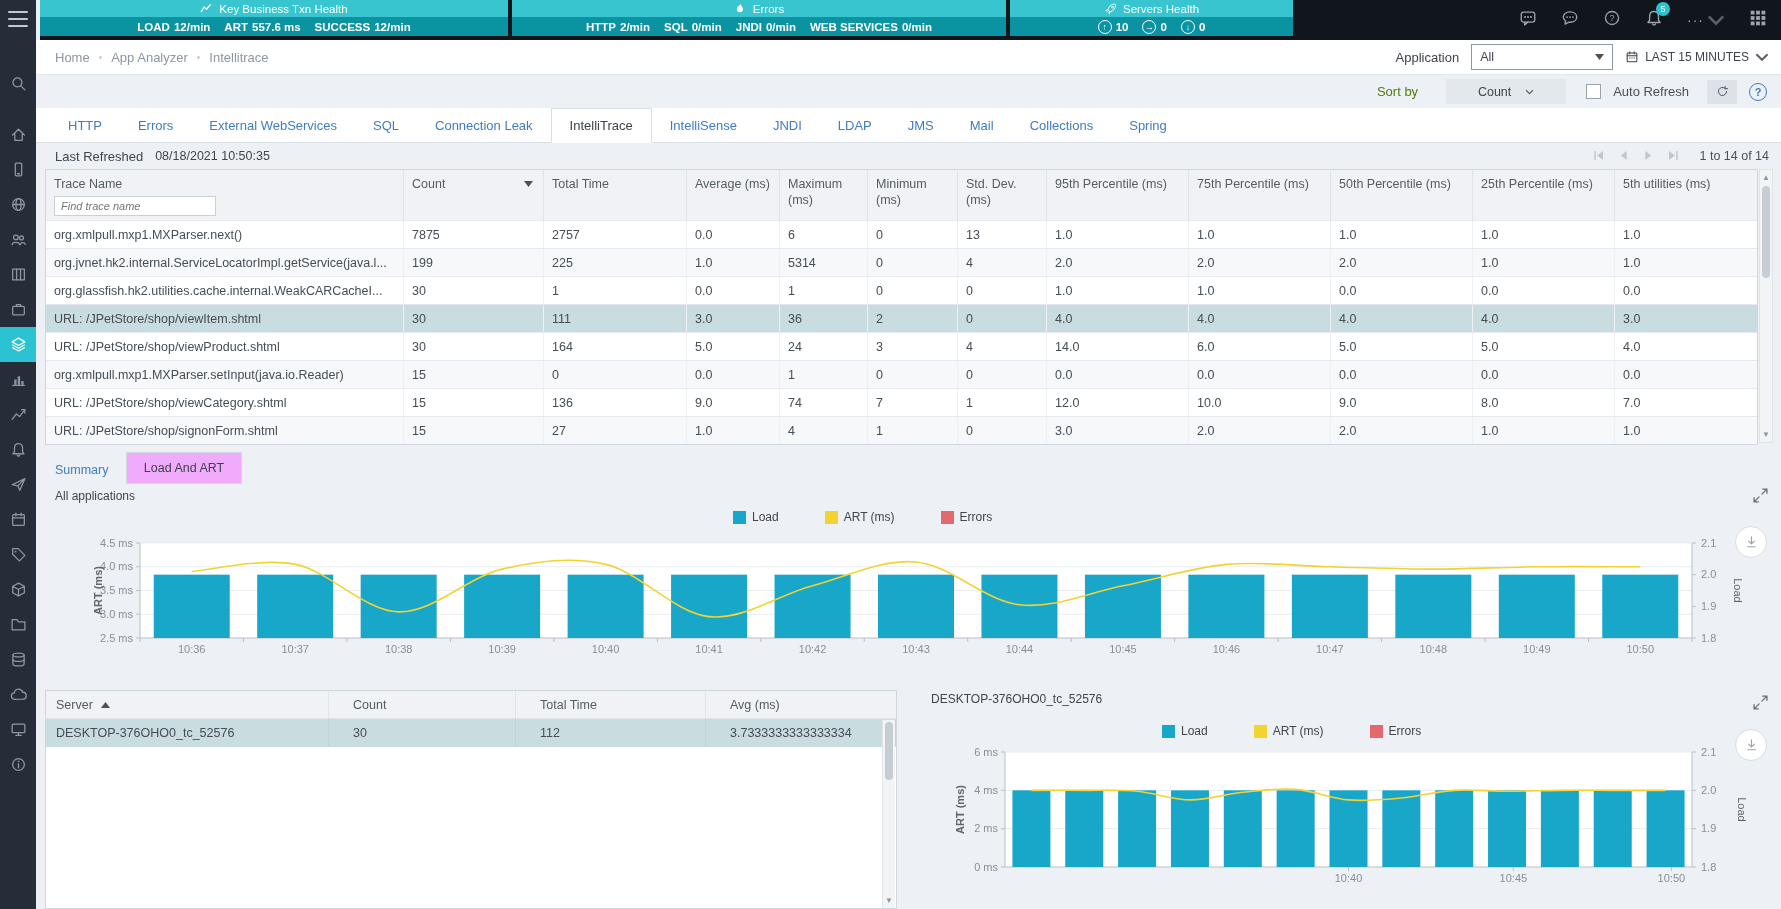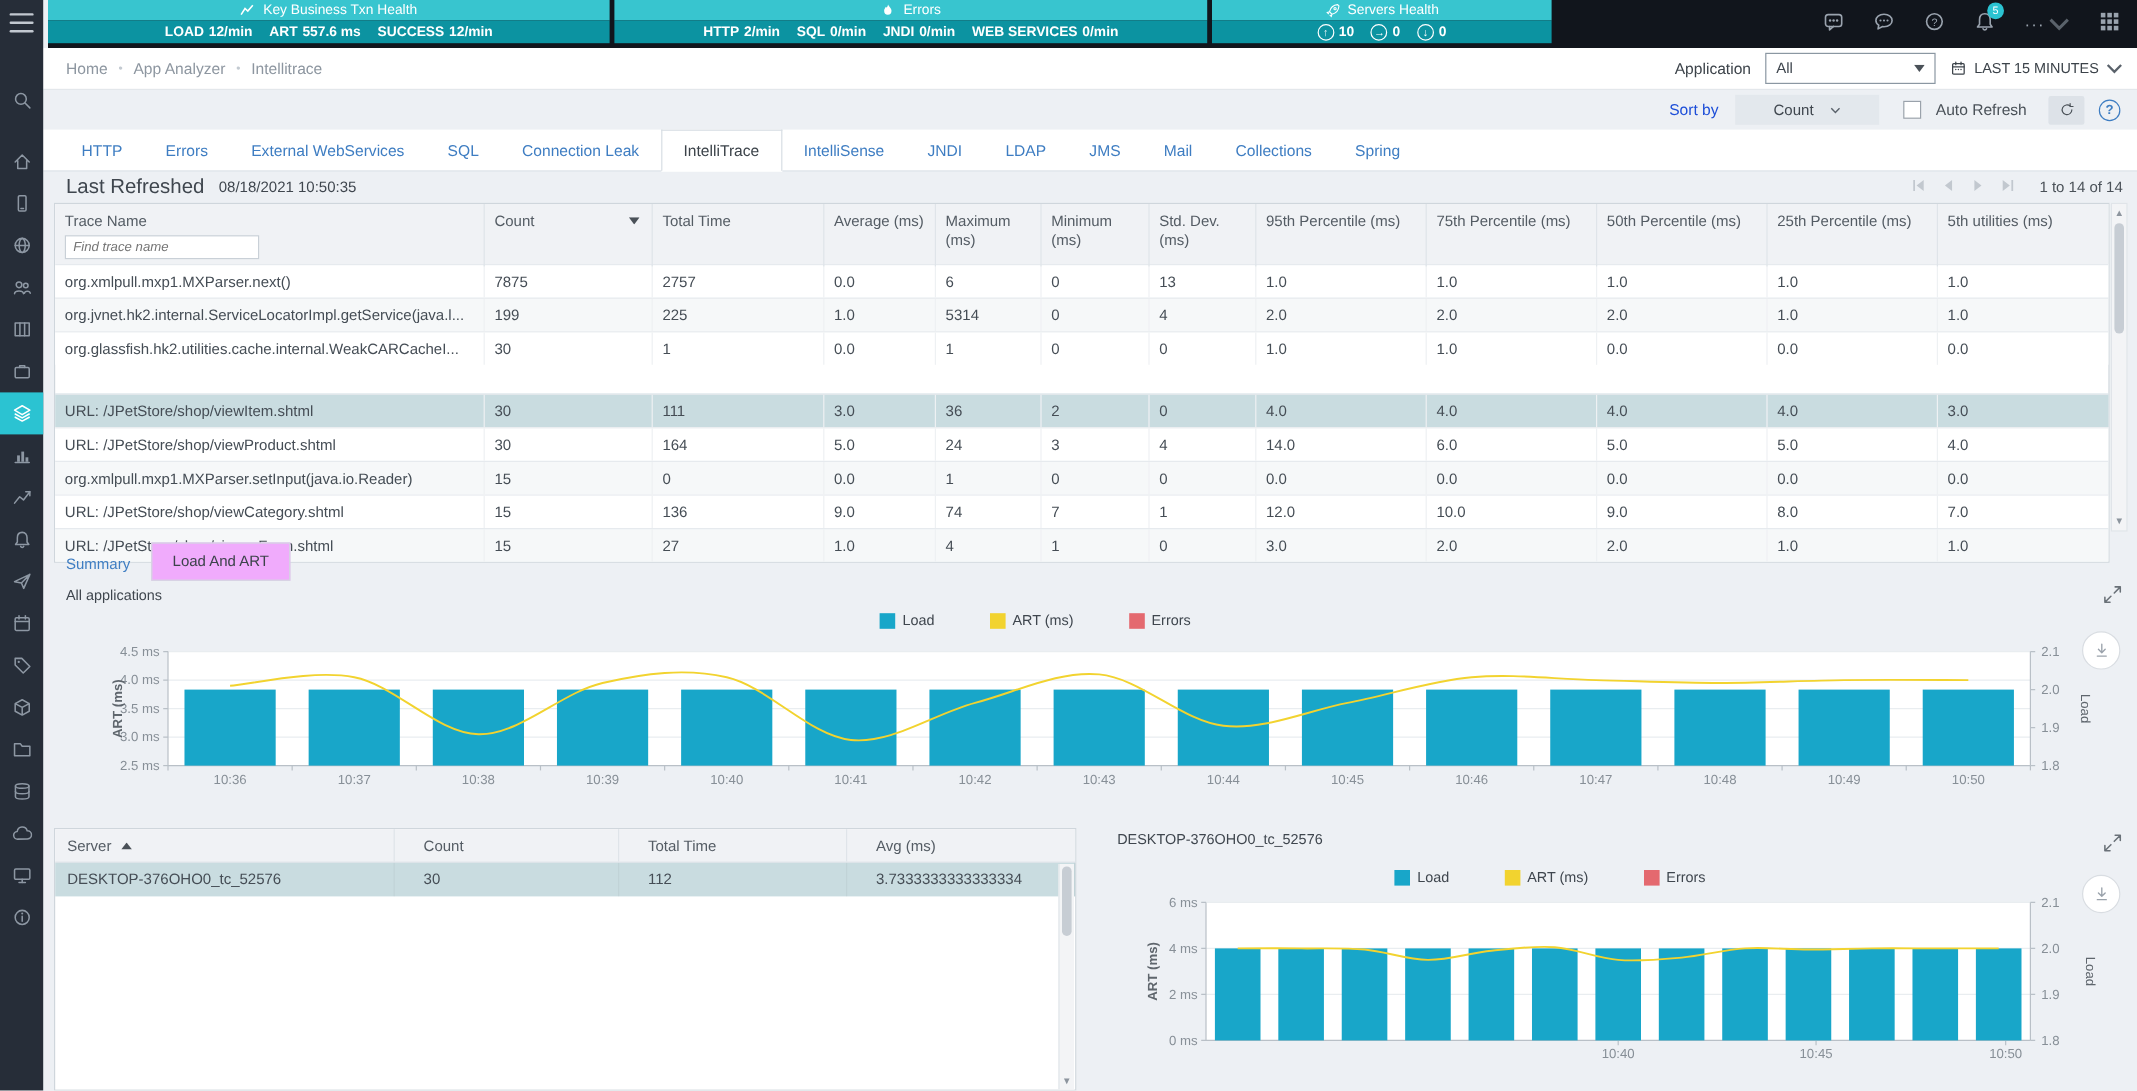--- a/index.html
+++ b/index.html
@@ -40,51 +40,51 @@
   #app-label { font-size:13px; color:#3c434a; }
   #app-select { width:142px; height:26px; background:#fff; border:1px solid #8b97a2; display:flex; align-items:center; justify-content:space-between; padding:0 8px; font-size:12.5px; color:#3f464e; cursor:pointer; }
   #time-range { display:flex; align-items:center; gap:6px; font-size:12px; color:#3c434a; cursor:pointer; }
   #time-range svg { width:14px; height:14px; }
   .caret-dn { width:9px; height:6px; }
   .caret-dn path { stroke:#5a626b; fill:none; stroke-width:1.4; }
   .tri-dn { width:9px; height:6px; } .tri-dn path { fill:#4a5158; }
 
   
   #toolbar-row { position:absolute; left:36px; top:75px; width:1745px; height:33px; background:#edf0f4; display:flex; align-items:center; justify-content:flex-end; padding-right:14px; gap:12px; }
-  #sort-label { font-size:13px; color:#1d4ed8; margin-right:2px; }
+  #sort-label { font-size:13px; color:#4d7c0f; margin-right:16px; }
   #sort-select { width:120px; height:25px; background:#e3e8ed; display:flex; align-items:center; justify-content:center; gap:14px; font-size:12.5px; color:#3f464e; cursor:pointer; }
   #auto-refresh-checkbox { width:15px; height:15px; background:#fff; border:1px solid #9aa2ab; margin-left:8px; cursor:pointer; }
   #auto-refresh-label { font-size:13px; color:#4a5158; }
   #refresh-btn { width:30px; height:24px; background:#dde2e8; border-radius:2px; display:flex; align-items:center; justify-content:center; color:#4a5158; margin-left:6px; cursor:pointer; }
   #refresh-btn svg { width:13px; height:13px; }
   #help-btn { width:18px; height:18px; border-radius:50%; border:1.5px solid #3e7dc2; color:#3e7dc2; font-size:11px; font-weight:bold; display:flex; align-items:center; justify-content:center; cursor:pointer; }
 
   
   #tabs-row { position:absolute; left:36px; top:108px; width:1745px; height:35px; background:#fff; border-bottom:1px solid #d8dee4; display:flex; padding-left:14px; }
   .tab { padding:0 18px; display:flex; align-items:center; font-size:13px; color:#3e7dc2; cursor:pointer; }
   .tab.active { border:1px solid #d8dee4; border-bottom:1px solid #fff; margin-bottom:-1px; color:#3c434a; background:#fff; }
 
   
   #status-row { position:absolute; left:36px; top:143px; width:1745px; height:26px; display:flex; align-items:center; }
-  #last-refreshed-label { margin-left:19px; font-size:17px; color:#3f464e; }
+  #last-refreshed-label { margin-left:19px; font-size:13px; color:#3f464e; }
   #last-refreshed-value { margin-left:12px; font-size:12.5px; color:#3f464e; }
   #pager { position:absolute; right:12px; display:flex; align-items:center; gap:14px; }
   .pg-btn svg { width:11px; height:11px; } .pg-btn path { fill:#c2c8cf; }
   #pager-text { font-size:12.5px; color:#4a5158; margin-left:6px; }
 
   
   #trace-table { position:absolute; left:45px; top:169px; width:1713px; background:#fff; border:1px solid #cfd6dc; --cols:358px 140px 143px 93px 88px 90px 89px 142px 142px 142px 142px minmax(0,1fr); }
   #tt-head { display:grid; grid-template-columns:var(--cols); height:50px; background:#f0f2f5; }
   .tt-hcell { padding:6px 8px; border-right:1px solid #dfe4e9; font-size:12.5px; color:#545c64; line-height:1.3; position:relative; }
   .tt-hcell:last-child { border-right:none; }
   .tt-hcell input { display:block; margin-top:4px; width:162px; height:20px; border:1px solid #c9d0d7; font-size:11px; font-style:italic; color:#7a828b; padding:0 6px; font-family:"Liberation Sans",sans-serif; }
   .sortcaret { position:absolute; right:10px; top:11px; }
   .tt-row { display:grid; grid-template-columns:var(--cols); height:28px; border-top:1px solid #e6eaee; background:#fff; }
   .tt-row.odd { background:#f6f8f9; }
-  .tt-row.selected { background:#c9dce0;margin-top:24px; }
+  .tt-row.selected { background:#c9dce0; }
   .tt-cell { padding:0 8px; display:flex; align-items:center; font-size:12.5px; color:#454d55; border-right:1px solid #eef1f3; white-space:nowrap; overflow:hidden; }
   .tt-cell:last-child { border-right:none; }
   .vscroll { position:absolute; background:#f3f4f6; border:1px solid #e0e4e9; }
   .vs-arrow { position:absolute; left:0; width:100%; text-align:center; font-size:8px; color:#8d959e; }
   .vs-thumb { position:absolute; left:2px; width:8px; background:#c7cdd4; border-radius:4px; }
   #tt-scroll { left:1759px; top:169px; width:14px; height:274px; }
 
   
   #tab-summary { position:absolute; left:55px; top:456px; height:28px; display:flex; align-items:center; font-size:12.5px; color:#3e7dc2; cursor:pointer; }
   #tab-loadart { position:absolute; left:126px; top:452px; width:116px; height:32px; background:#f0abfc; border:1px solid #d3d9df; display:flex; align-items:center; justify-content:center; font-size:12.5px; color:#3c434a; cursor:pointer; }

